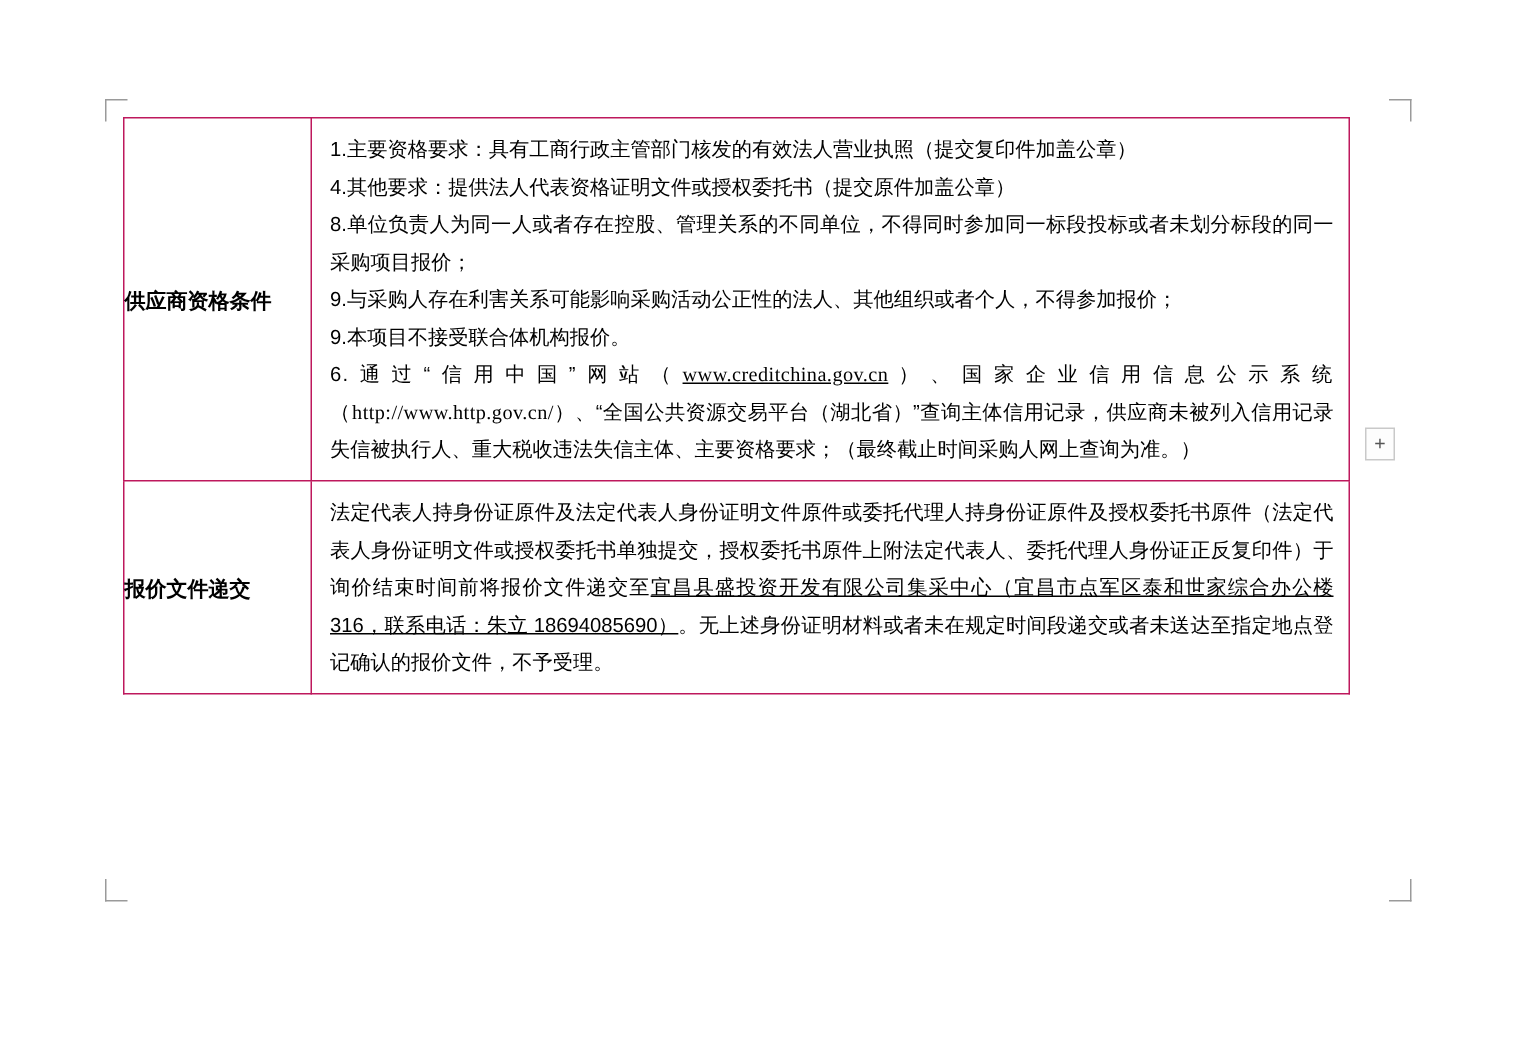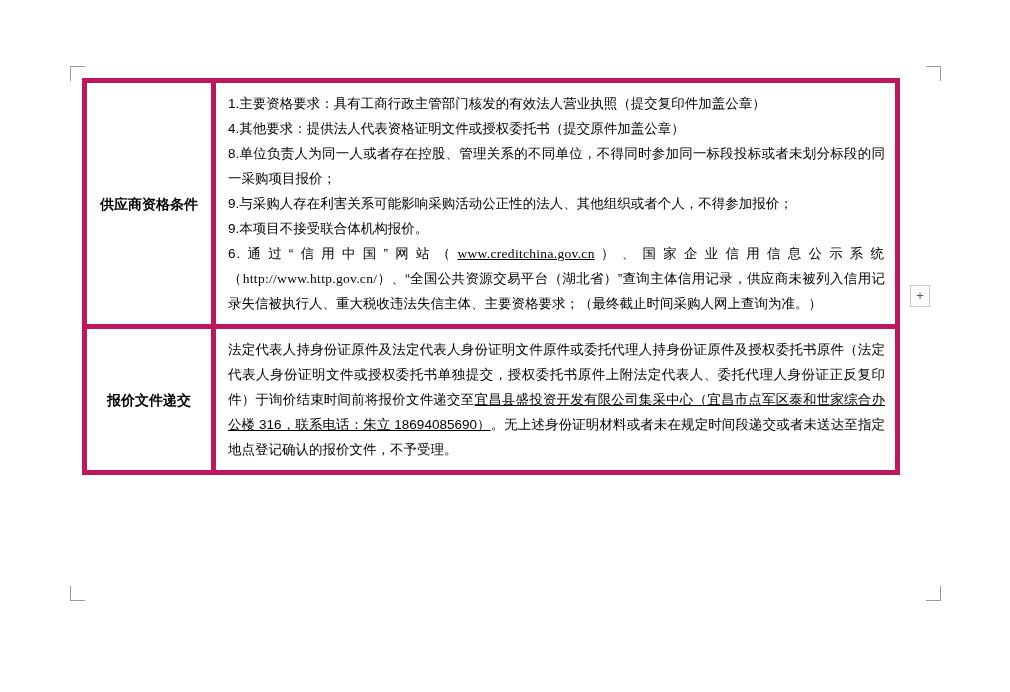--- a/index.html
+++ b/index.html
@@ -29,27 +29,27 @@
 
   .doc-table {
     position: absolute;
     left: 82px;
     top: 78px;
     width: 818px;
     border-collapse: collapse;
     table-layout: fixed;
   }
   .doc-table td {
-    border: 5px solid #be185d;
+    border: 1px solid #be185d;
     vertical-align: middle;
     padding: 0;
   }
   td.label-cell {
     width: 124px;
-    text-align: center;
+    text-align: left;
     font-weight: bold;
     font-size: 14px;
     line-height: 20px;
     font-family: "Liberation Sans", sans-serif;
   }
   td.body-cell {
     padding: 8px 10px 8px 12px;
     font-size: 13.5px;
     line-height: 25px;
     text-align: justify;

